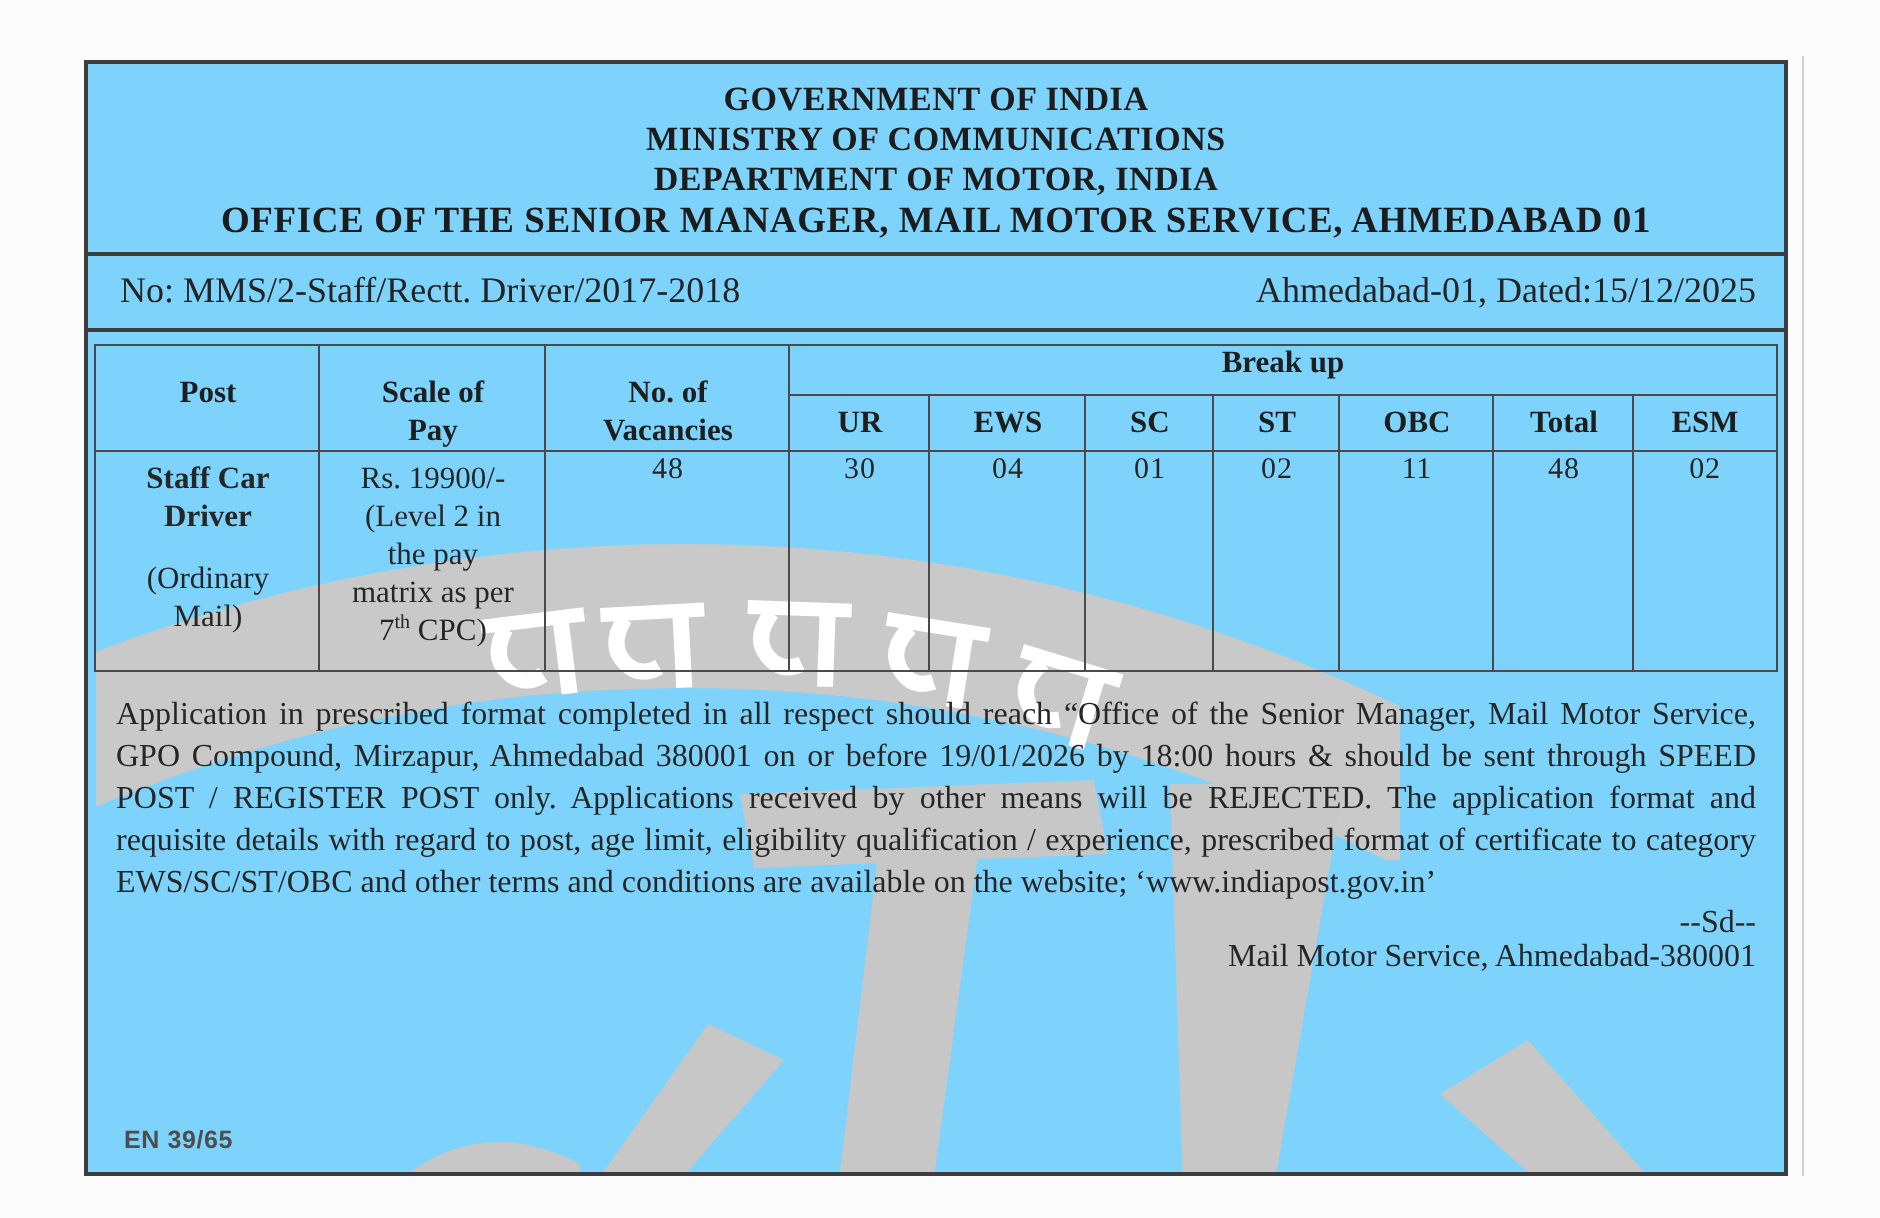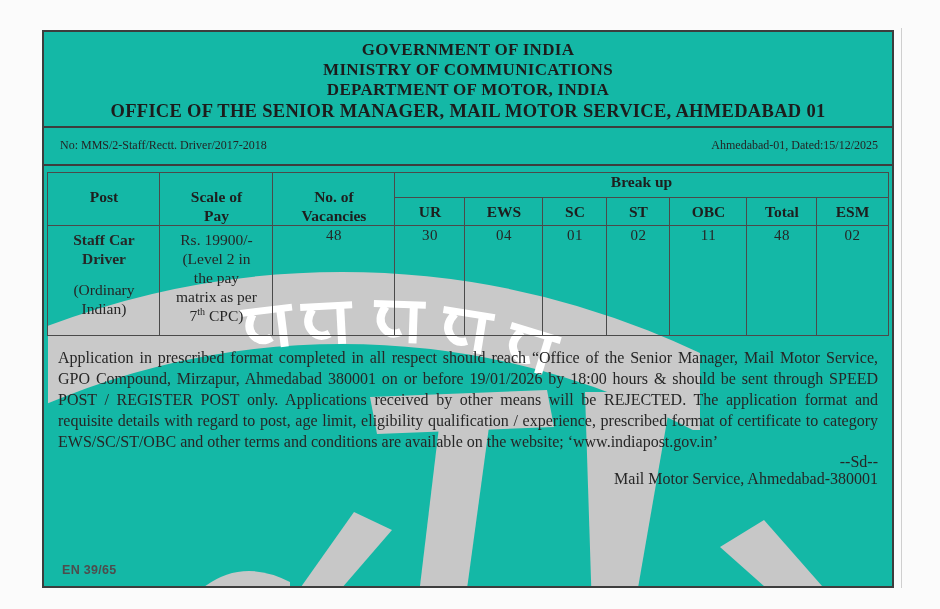--- a/index.html
+++ b/index.html
@@ -8,40 +8,40 @@
     background:#fbfbfb;
     font-family:"Liberation Serif","DejaVu Serif",serif;
     color:#2e2e2e;
     position:relative;
     overflow:hidden;
   }
   .canvas{position:absolute;inset:0;}
   .doc-border{
     position:absolute;left:42px;top:30px;width:848px;height:554px;
     border:2px solid #3d3d3d;
-    background:#14b8a6;
+    background:#7dd3fc;
     overflow:hidden;
   }
   
   .artifact-line{
     position:absolute;left:901px;top:28px;width:1px;height:560px;
     background:#cfcfcf;
   }
   .wm{position:absolute;inset:0;z-index:0;pointer-events:none;}
   .content{position:relative;z-index:1;}
 
   .doc-header{text-align:center;padding-top:8px;}
   .hline{font-weight:bold;color:#1c1c1c;font-size:17px;line-height:20px;letter-spacing:.3px;}
   .hline-office{font-weight:bold;color:#1c1c1c;font-size:18.5px;line-height:23px;letter-spacing:.3px;padding-bottom:3px;}
 
   .ref-row{
     display:flex;justify-content:space-between;align-items:center;
     border-top:2px solid #3d3d3d;border-bottom:2px solid #3d3d3d;
     padding:6px 14px 8px 16px;
-    font-size:12px;line-height:22px;color:#242424;
+    font-size:18px;line-height:22px;color:#242424;
   }
 
   .para{
     margin:8px 10px 0 10px;
     padding:0 4px;
     text-align:justify;
     font-size:16px;line-height:22px;color:#262626;
   }
   .para2{margin-top:11px;line-height:21px;}
 
@@ -163,21 +163,21 @@
             <th>EWS</th>
             <th>SC</th>
             <th>ST</th>
             <th>OBC</th>
             <th>Total</th>
             <th>ESM</th>
           </tr>
           <tr>
             <td class="cell">
               <div class="post-title">Staff Car Driver</div>
-              <div class="post-sub">(Ordinary Indian)</div>
+              <div class="post-sub">(Ordinary Mail)</div>
             </td>
             <td class="cell">
               <div class="scale-inner"><span>Rs. 19900/- (Level 2 in the pay matrix as per 7</span><sup>th</sup><span> CPC)</span></div>
             </td>
             <td class="cell num">48</td>
             <td class="cell num">30</td>
             <td class="cell num">04</td>
             <td class="cell num">01</td>
             <td class="cell num">02</td>
             <td class="cell num">11</td>

